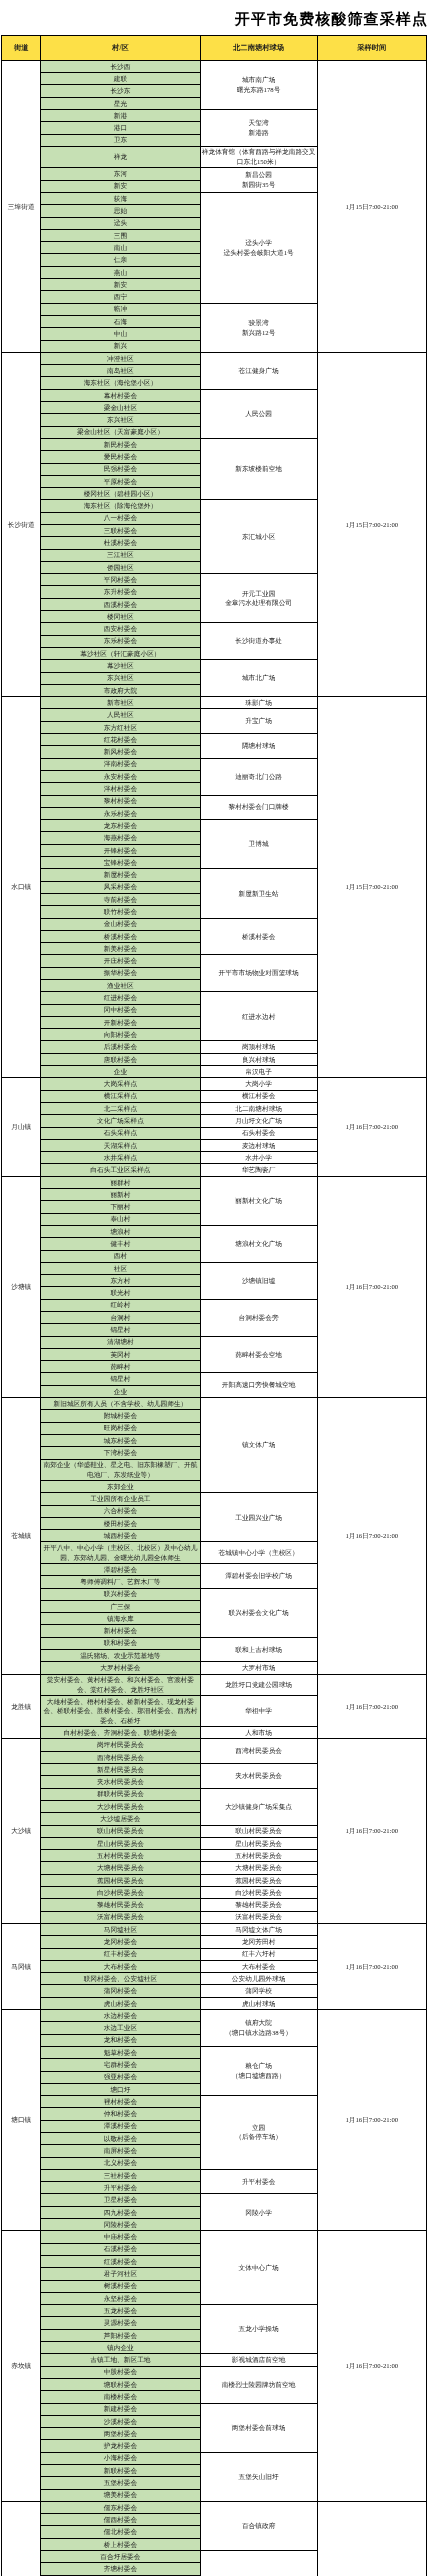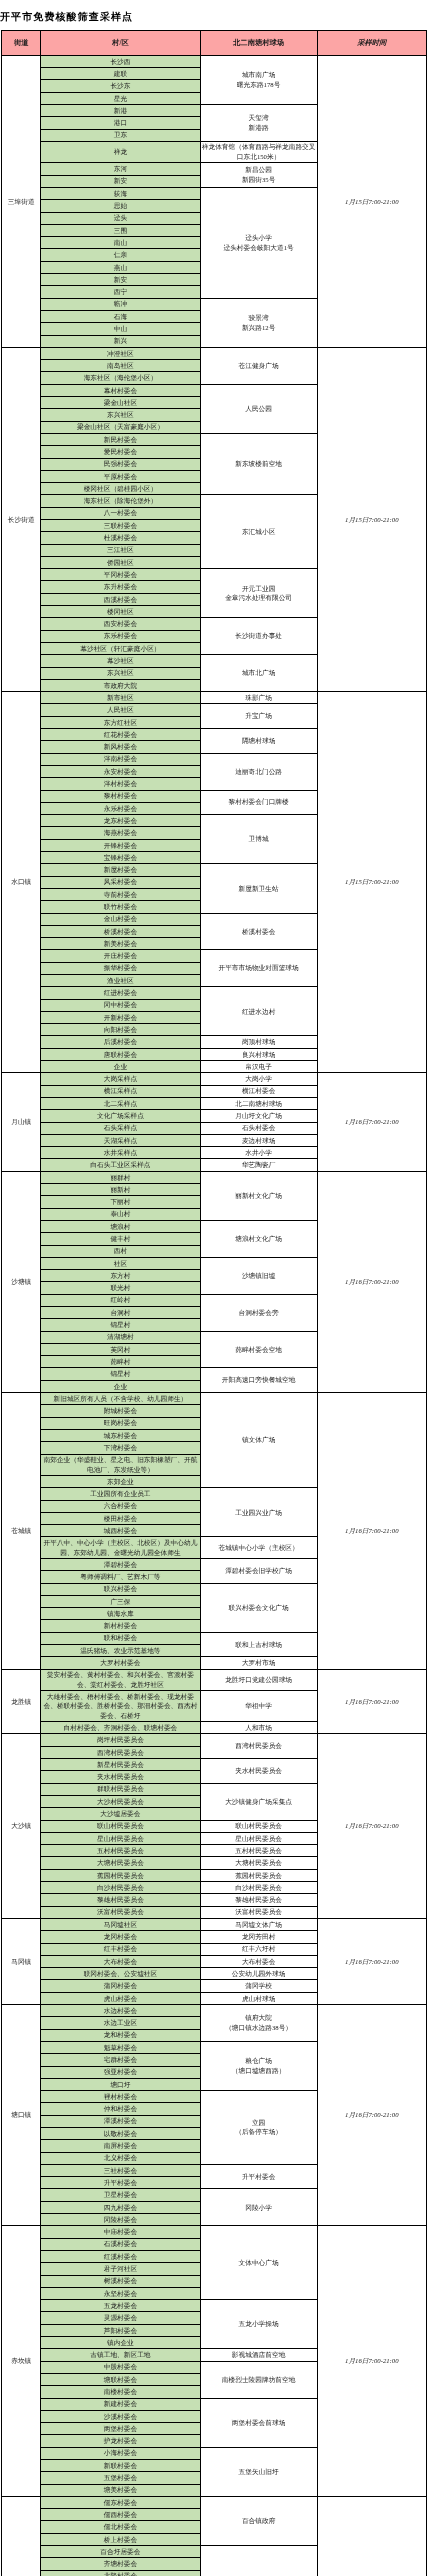--- a/index.html
+++ b/index.html
@@ -1,26 +1,26 @@
 <!DOCTYPE html>
 <html style="--village-bg: #c6e0b4;font-size:8.6px"><head>
 <meta charset="utf-8">
 <style>
   html,body{margin:0;padding:0;background:#ffffff;}
   body{width:428px;font-family:"Liberation Serif","DejaVu Serif",serif;color:#1c1c1c;}
   .page{width:428px;padding-top:5.4px;}
-  .title{width:100%;text-align:left;font-size:10px;font-weight:bold;letter-spacing:1.1px;padding:4.3px 0 6.5px 0;color:#000;}
+  .title{width:100%;text-align:right;font-size:15px;font-weight:bold;letter-spacing:1.1px;padding:4.3px 0 6.5px 0;color:#000;}
   table{border-collapse:collapse;margin:0 auto;table-layout:fixed;width:421px;}
   th,td{border:0.5px solid #000;font-size:6.7px;text-align:center;vertical-align:middle;padding:0.5px 1.1px;overflow:hidden;}
-  th{height:22.7px;font-weight:bold;font-size:7.3px;background:#fca5a5;}
+  th{height:22.7px;font-weight:bold;font-size:7.3px;background:#fde047;}
   td{height:10.3px;line-height:1.45;}
   .c1{width:36px;}
   .c2{width:156px;}
   .c3{width:114px;}
-  .c4{width:106px;font-style:italic;}
+  .c4{width:106px;}
   td.village{background:var(--village-bg,#c6e0b4);white-space:pre-line;}
   td.address{white-space:pre-line;}
   td.street{background:#ffffff;}
   td.time{background:#ffffff;}
   tr.group-start td{border-top:1.1px solid #000;}
   table{border:1.1px solid #000;}
 </style>
 </head>
 <body>
 

